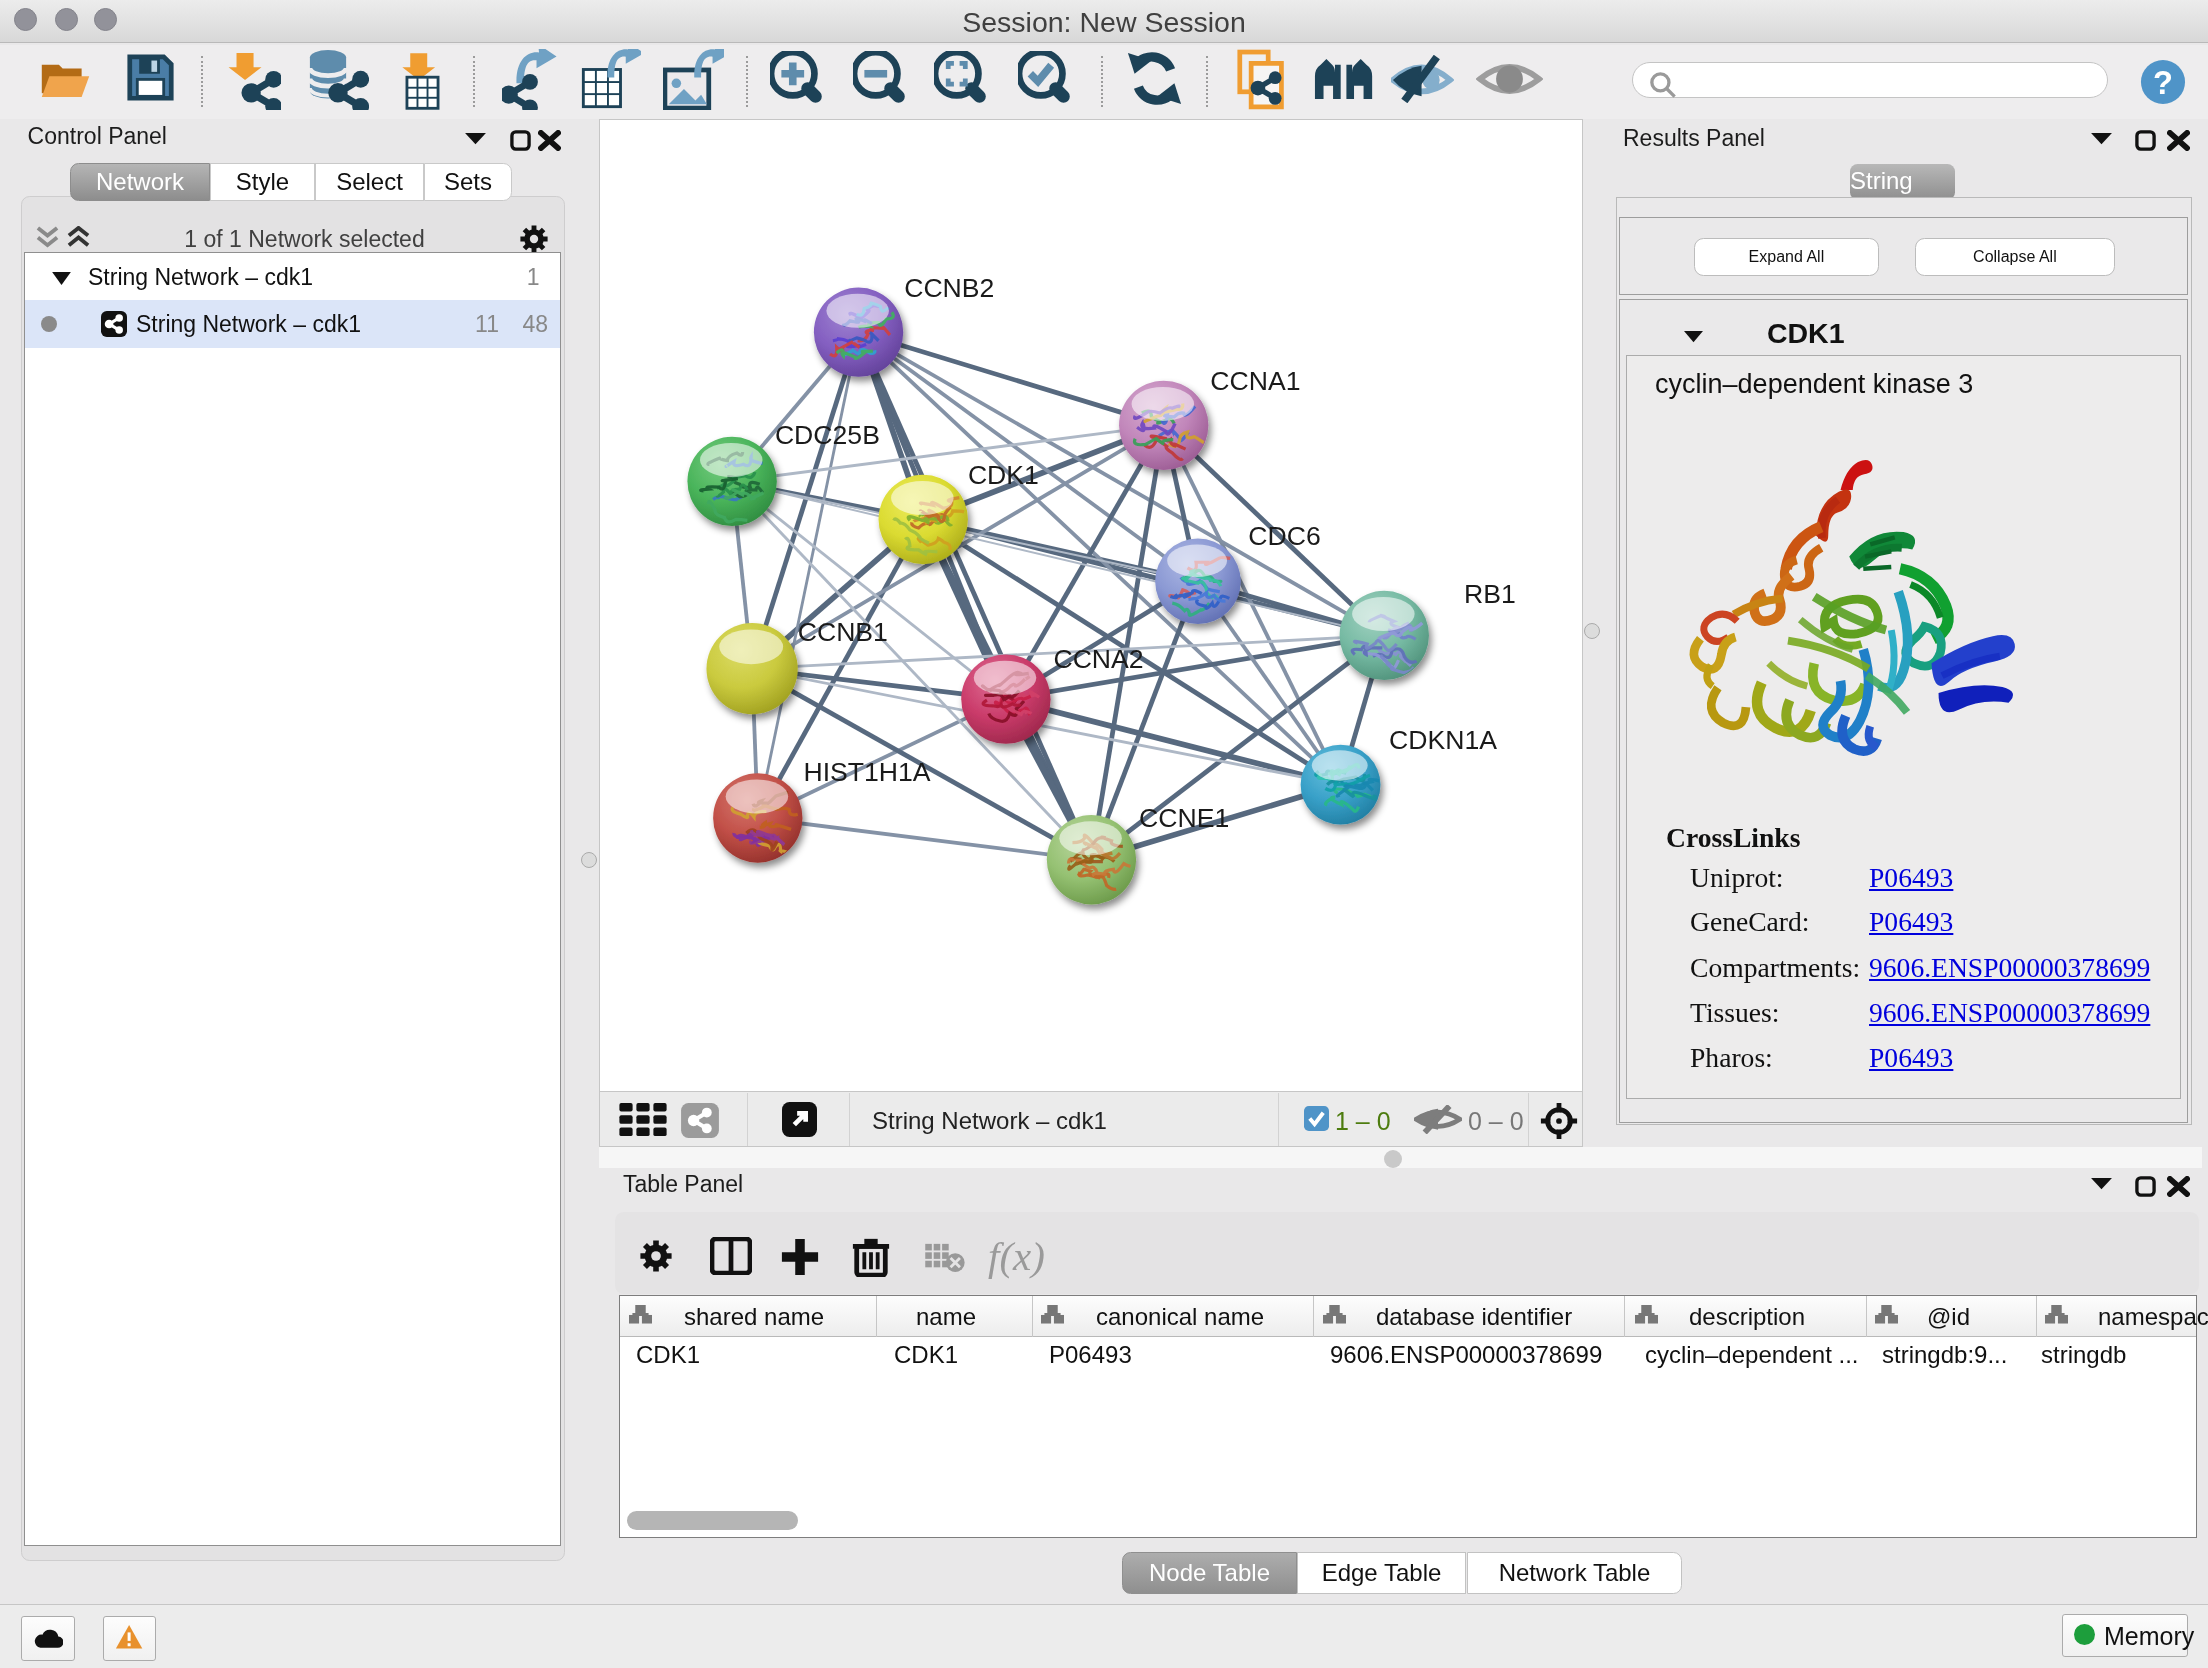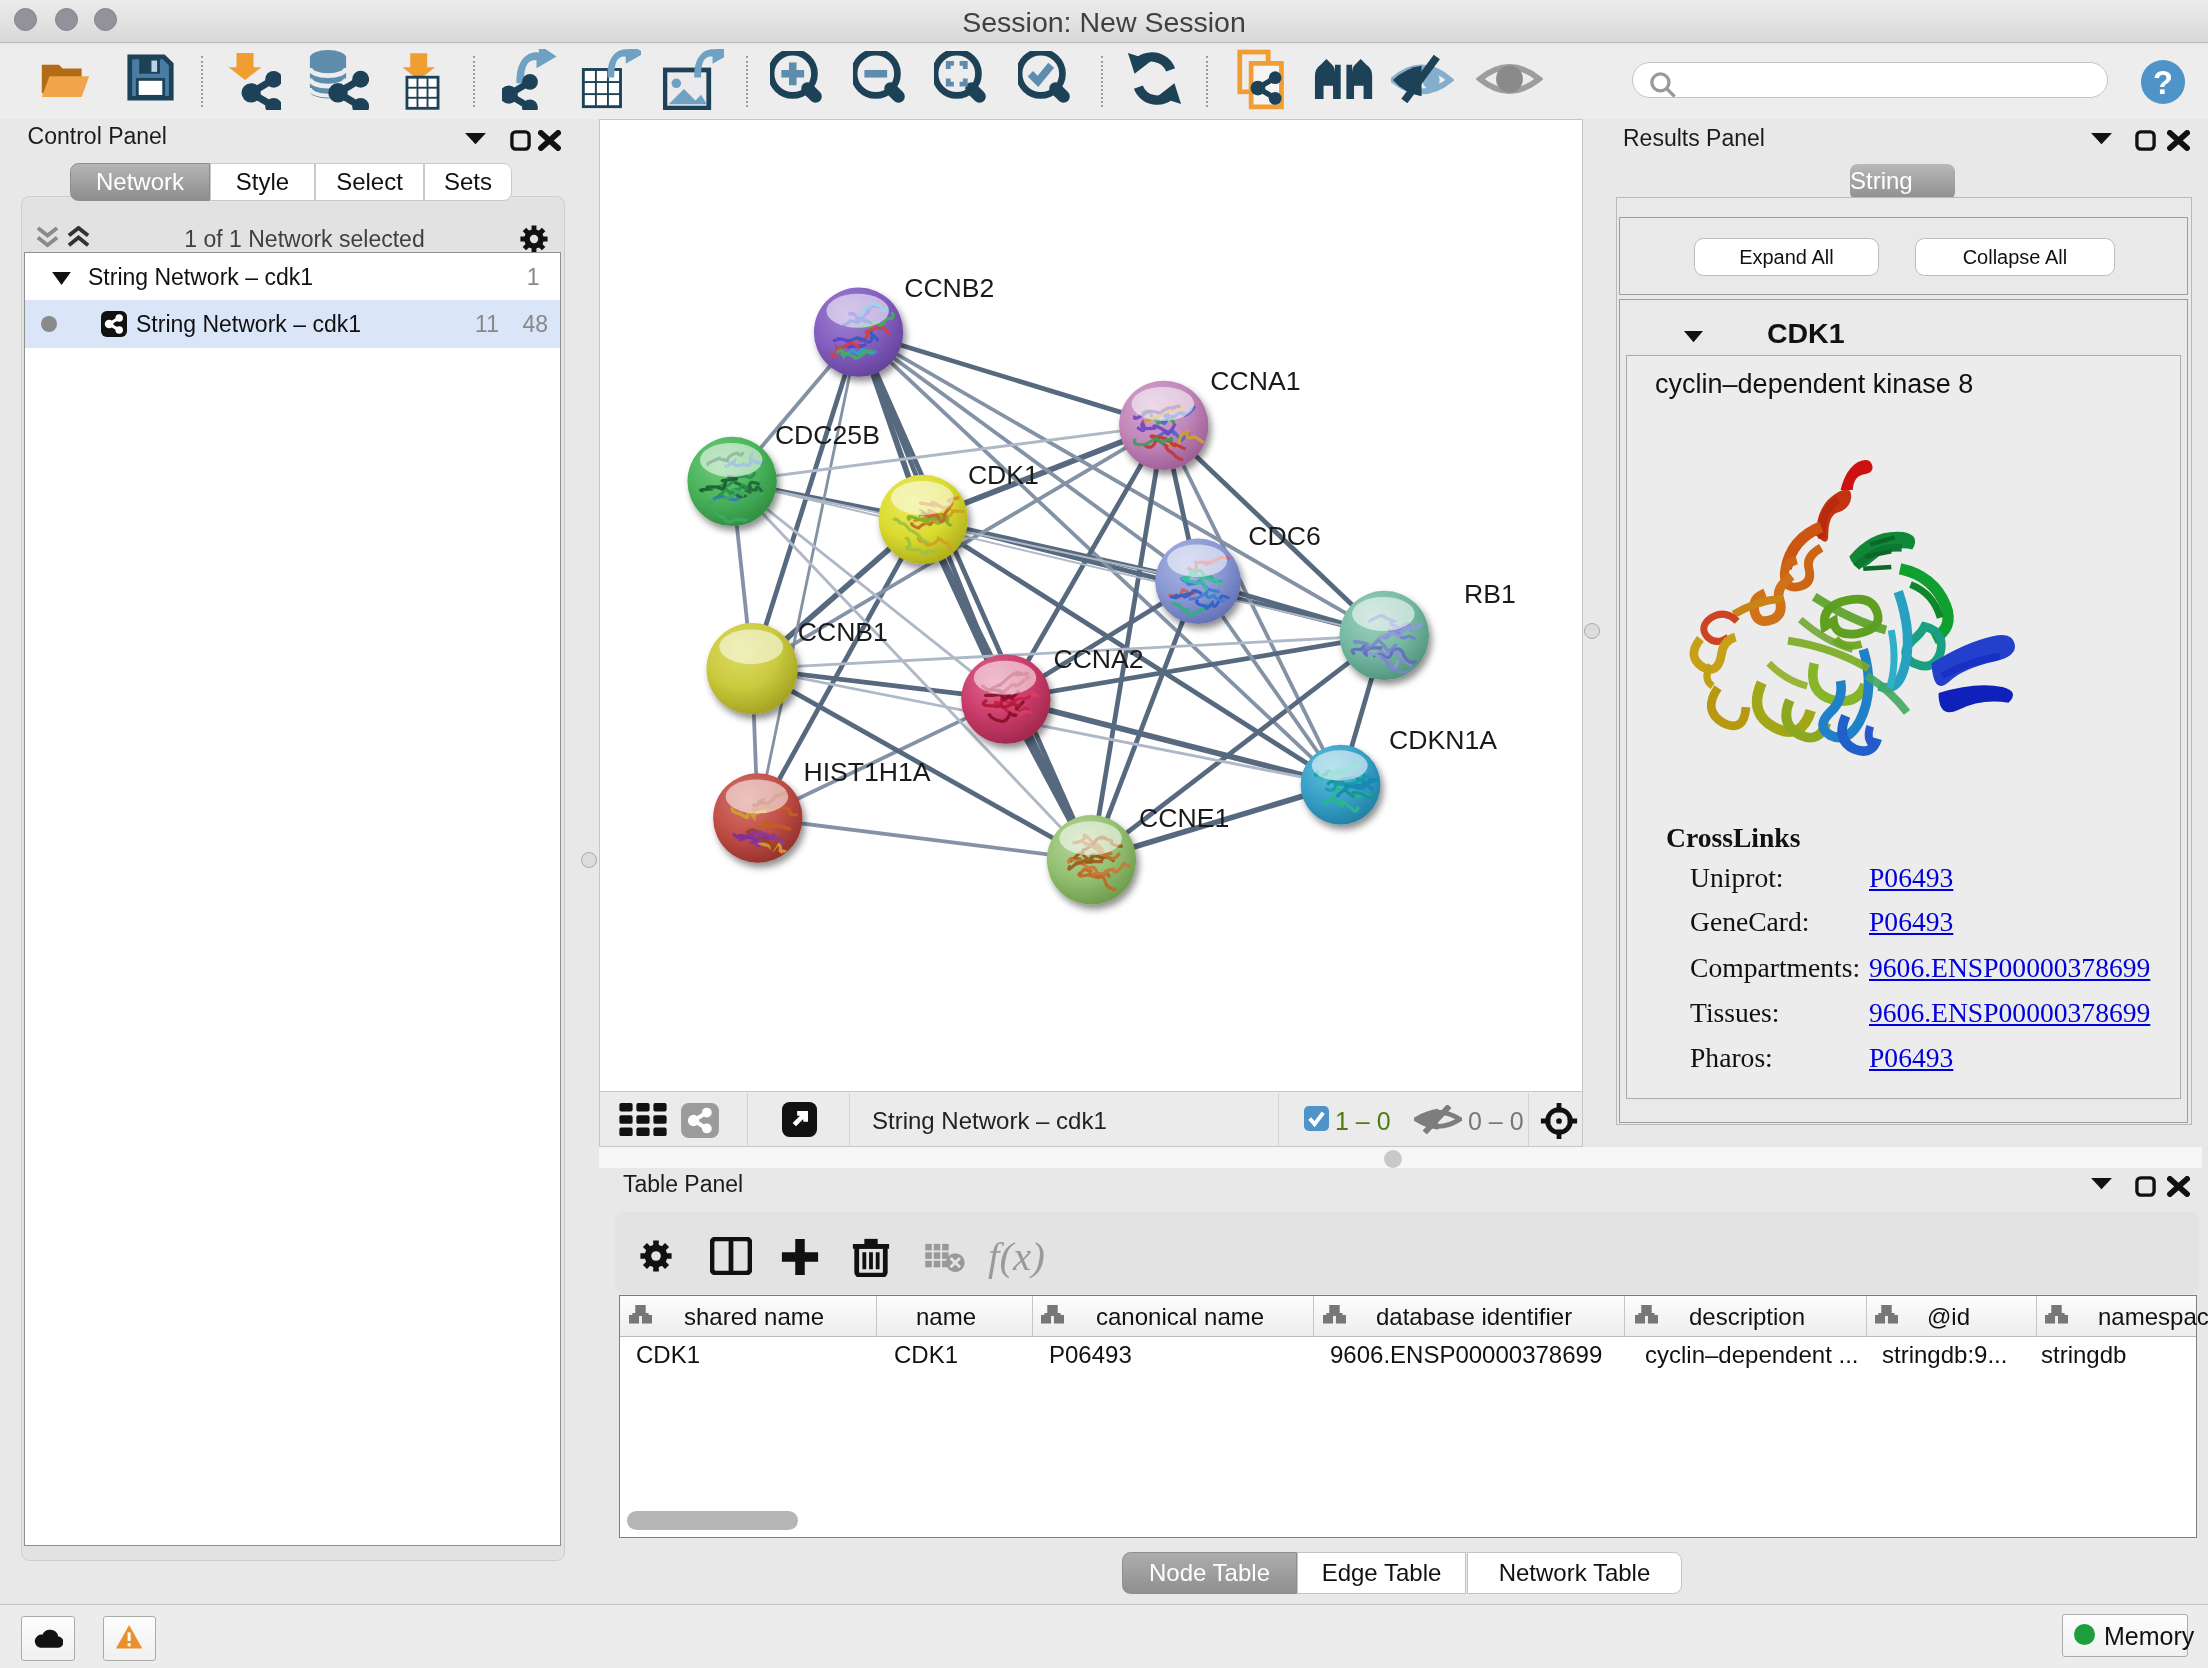--- a/index.html
+++ b/index.html
@@ -24,21 +24,21 @@
 .cprow1 { position:absolute; left:0; top:3.8px; width:100%; height:43px; }
 .cprow2 { position:absolute; left:0; top:47px; width:100%; height:48px; background:#dbe5f8; }
 
 #canvas { position:absolute; left:599px; top:119px; width:984px; height:973px; background:#fff; border:1px solid #c6c6c6; }
 #navbar { position:absolute; left:599px; top:1092px; width:984px; height:55px; background:#ebebeb; border:1px solid #c6c6c6; border-top:0; }
 #splitter { position:absolute; left:599px; top:1147px; width:1603px; height:21px; background:#f6f6f6; }
 
 #rp-outer { position:absolute; left:1616px; top:197px; width:576px; height:928px; background:#eae9ea; border:1px solid #b9b9b9; }
 #rp-box1 { position:absolute; left:1.9px; top:19px; width:569px; height:78px; background:#eae9ea; border:1px solid #9d9d9d; }
 #rp-box2 { position:absolute; left:1.9px; top:101px; width:569px; height:824px; background:#eae9ea; border:1px solid #9d9d9d; }
-.rbtn { position:absolute; top:20px; height:38px; background:#fff; border:1px solid #bcbcbc; border-radius:9.5px; font-size:20px; color:#111; text-align:center; line-height:36px; }
+.rbtn { position:absolute; top:20px; height:38px; background:#fff; border:1px solid #bcbcbc; border-radius:9.5px; font-size:16px; color:#111; text-align:center; line-height:36px; }
 #rp-inner { position:absolute; left:5.7px; top:55px; width:555px; height:744px; background:#edecec; border:1px solid #ababab; }
 .serif { font-family:"Liberation Serif", serif; }
 .xl-label { position:absolute; font-family:"Liberation Serif", serif; font-size:27.6px; color:#111; }
 .xl-link { position:absolute; font-family:"Liberation Serif", serif; font-size:27.6px; color:#0000dd; text-decoration:underline; }
 
 #tp-toolbar { position:absolute; left:615px; top:1212px; width:1584px; height:82px; background:#e4e3e4; border-radius:8.6px; }
 #tp-table { position:absolute; left:619px; top:1295px; width:1578px; height:243px; background:#fff; border:1.9px solid #7d7d7d; }
 #tp-header { position:absolute; left:0; top:0; width:100%; height:41px; background:linear-gradient(#fdfdfd,#ededed); border-bottom:1.9px solid #b9b9b9; }
 .th { position:absolute; top:0; height:41px; font-size:24px; color:#111; }
 .thsep { position:absolute; top:0; height:41px; width:0; border-left:1.9px solid #c6c6c6; }
@@ -630,21 +630,21 @@
       <div id="rp-box1">
         <div class="rbtn" style="left:74px;width:185px">Expand All</div>
         <div class="rbtn" style="left:295px;width:200px">Collapse All</div>
       </div>
       <div id="rp-box2">
         <svg class="abs" style="left:63px;top:30px" width="21" height="13.3" viewBox="0 0 22 14">
           <path d="M1 1 L21 1 L11 13 Z" fill="#111"></path>
         </svg>
         <div class="abs" style="left:147px;top:17px;font-size:28.5px;font-weight:bold;color:#111">CDK1</div>
         <div id="rp-inner">
-          <div class="abs" style="left:28.5px;top:13.3px;font-size:27px;color:#111">cyclin–dependent kinase 8</div>
+          <div class="abs" style="left:28.5px;top:13.3px;font-size:27px;color:#111">cyclin–dependent kinase 3</div>
         </div>
       </div>
     </div>
     <svg class="abs" style="left:1671px;top:455px" width="360" height="302" viewBox="0 0 380 345">
       <path d="M178 40 q6 -24 20 -32 q13 -6 16 3 q3 9 -9 11 q-12 2 -13 18 Z" fill="#cc1111"></path>
       <path d="M150 92 q0 -36 26 -50 q16 -8 14 8 q-2 12 -16 16 q-10 4 -10 26 q0 14 -14 0 Z" fill="#c43310"></path>
       <path d="M157 95 q-4 -28 18 -44" fill="none" stroke="#b82a10" stroke-width="9"></path>
       <path d="M116 130 q6 -34 40 -48" fill="none" stroke="#cc5511" stroke-width="13"></path>
       <path d="M128 120 q-16 4 -14 20 q2 14 18 10 q14 -4 10 -20 q-4 -14 14 -24" fill="none" stroke="#cc6614" stroke-width="10"></path>
       <path d="M92 158 q-16 6 -12 22 q4 14 20 8 q14 -6 8 -24 q-4 -12 14 -26" fill="none" stroke="#d07018" stroke-width="11"></path>

